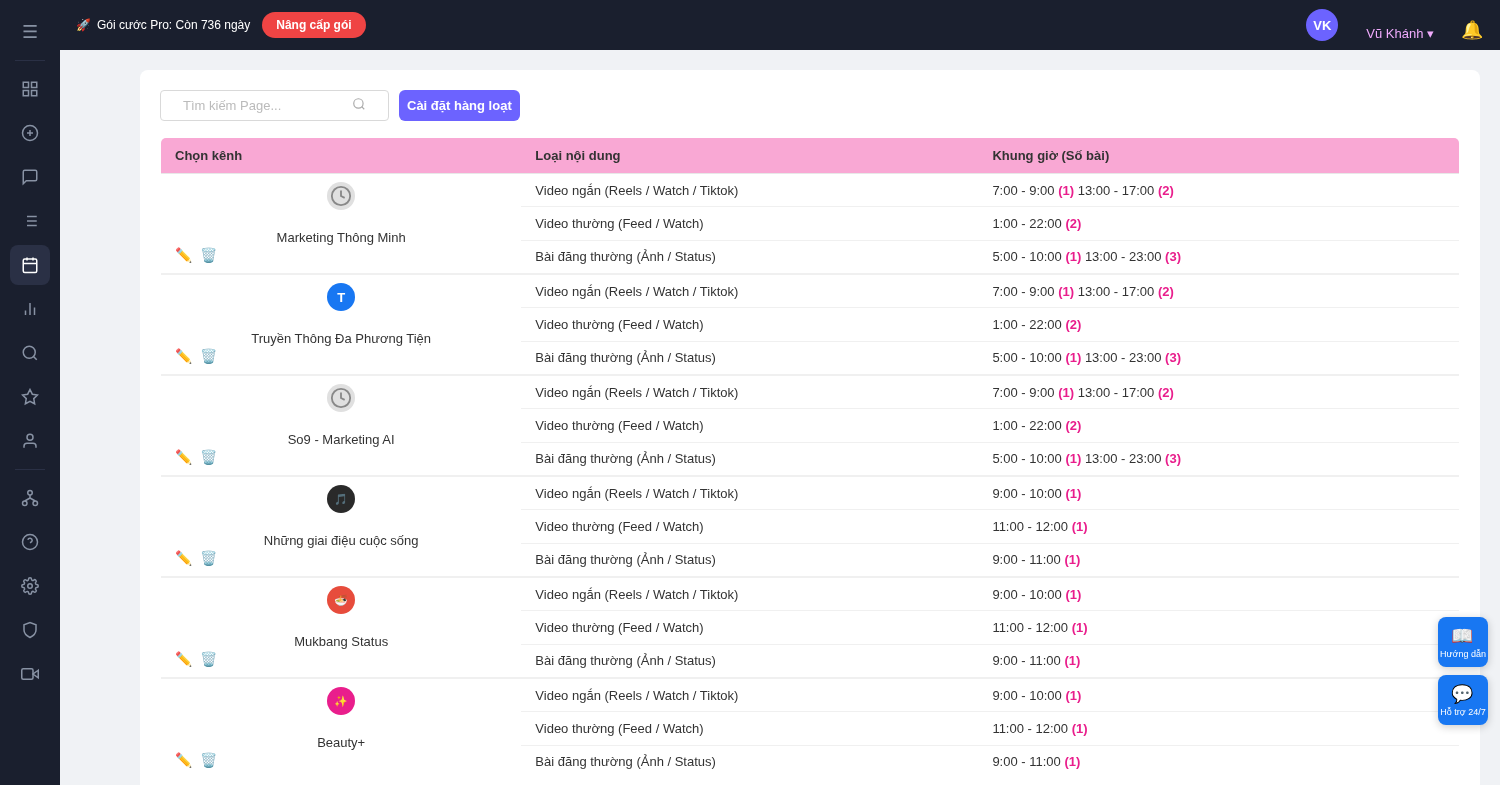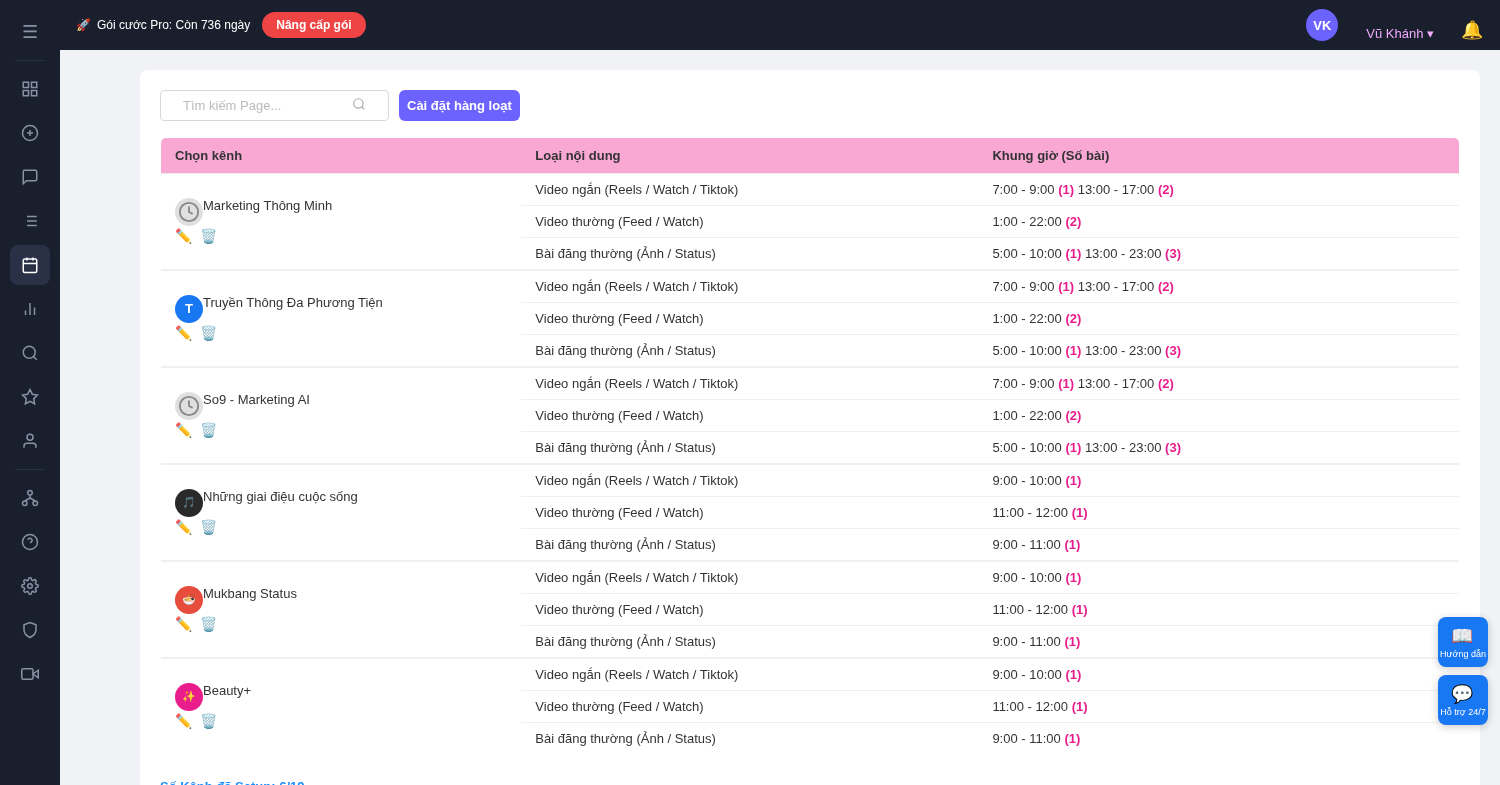--- a/index.html
+++ b/index.html
@@ -166,21 +166,23 @@
     .cal-table .content-cell {
       width: 380px;
     }
     .cal-table .time-cell {
       width: 400px;
     }
 
     
     .channel-info {
       display: flex;
-      gap: 0;
+      align-items: center;
+      gap: 20px;
+      flex-direction: column;
     }
     .channel-label { font-size: 13px; font-weight: 500; color: #333; }
 
     .channel-actions {
       display: flex;
       gap: 8px;
       padding: 2px 0;
     }
     .action-btn {
       color: #8892a4;

